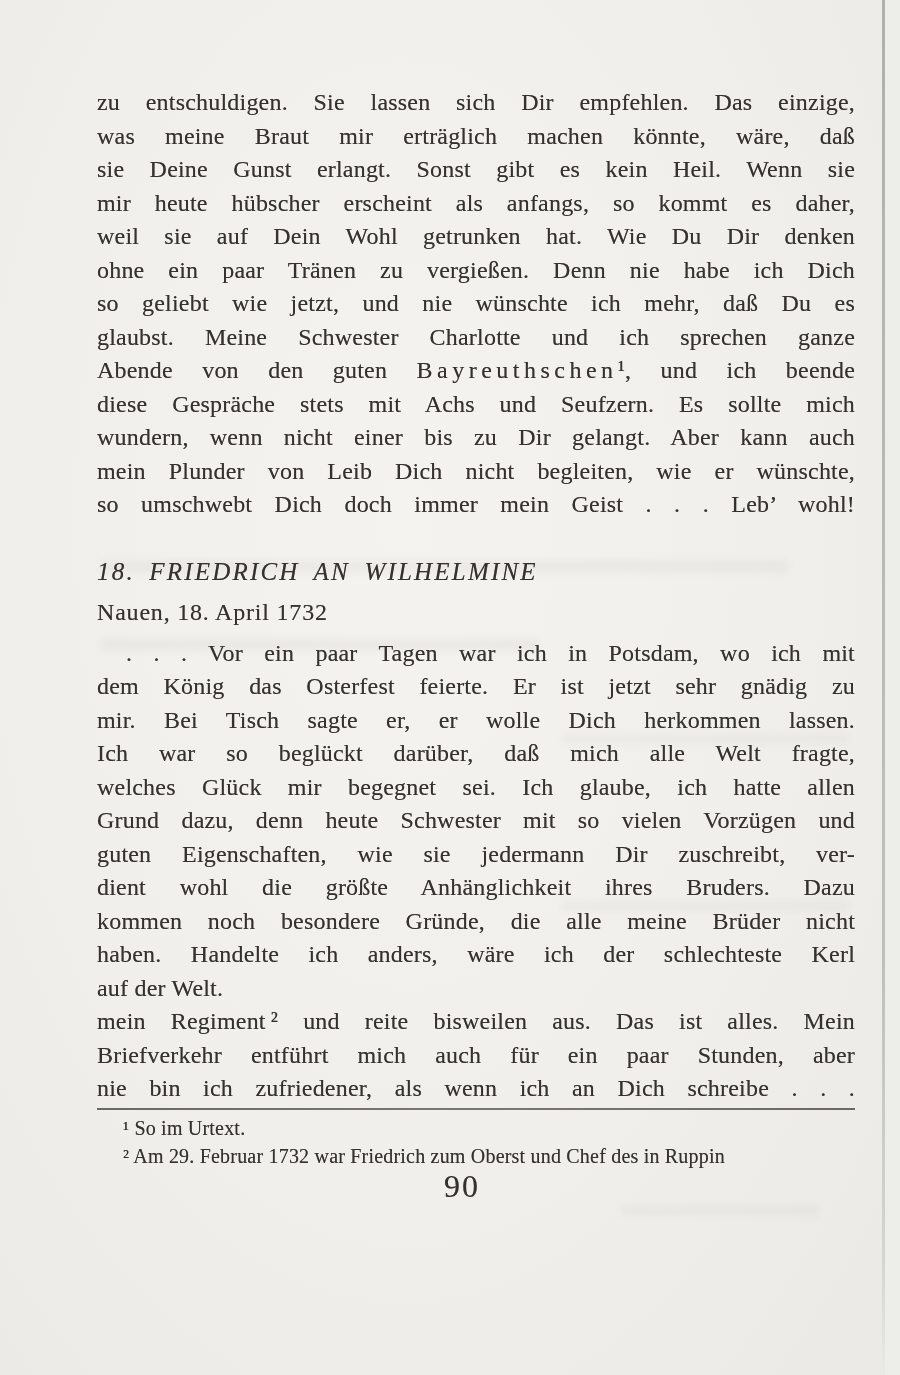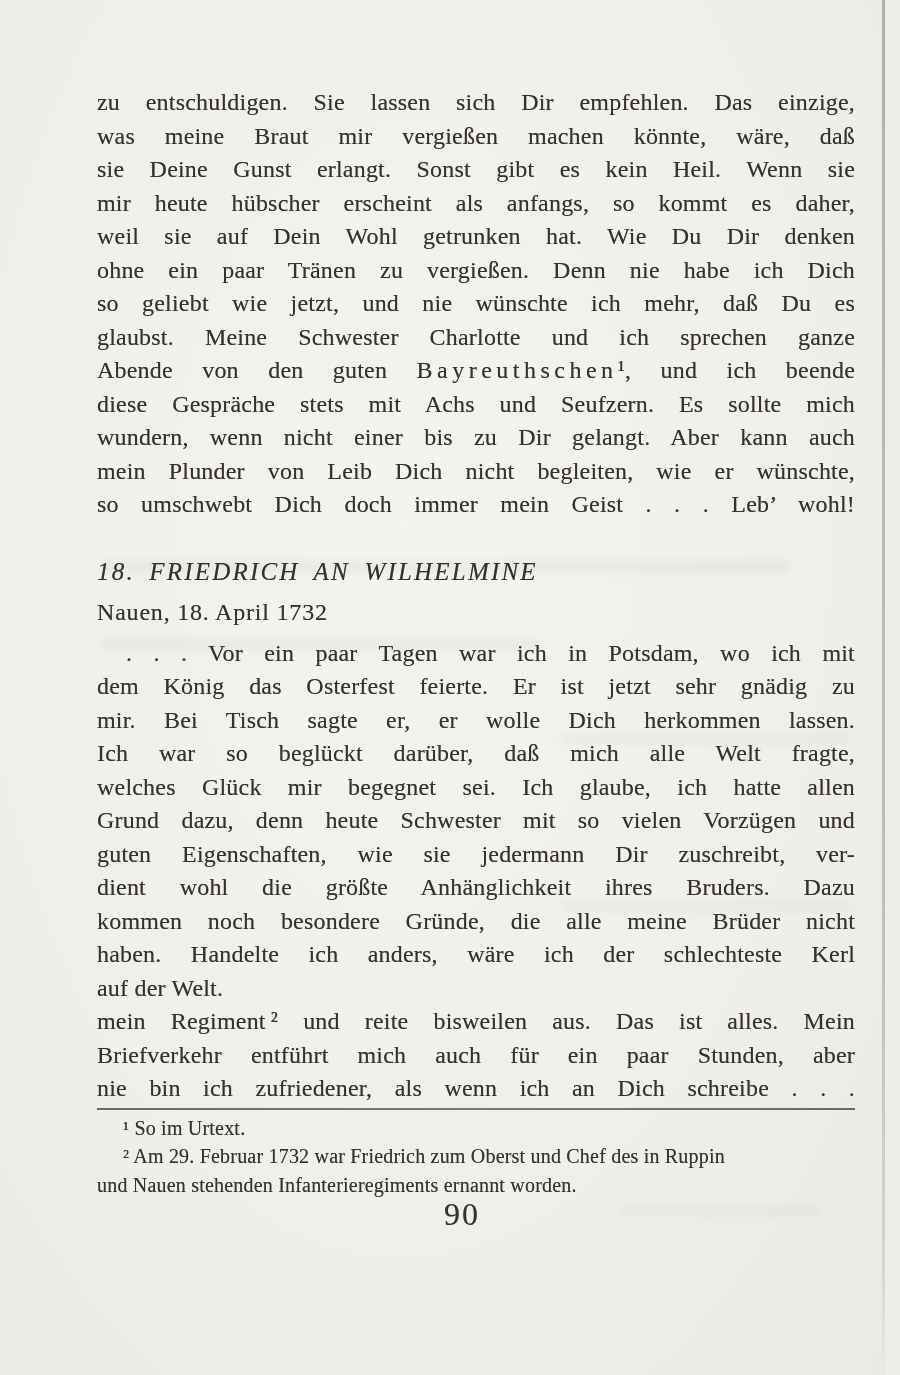--- a/index.html
+++ b/index.html
@@ -109,21 +109,21 @@
   <div class="ghost ghost1"></div>
   <div class="ghost ghost2"></div>
   <div class="ghost ghost3"></div>
   <div class="ghost ghost4"></div>
   <div class="ghost ghost5"></div>
 
   <div class="text-block">
 
     <div class="para">
       <div class="jl">zu entschuldigen. Sie lassen sich Dir empfehlen. Das einzige,</div>
-      <div class="jl">was meine Braut mir vergießen machen könnte, wäre, daß</div>
+      <div class="jl">was meine Braut mir erträglich machen könnte, wäre, daß</div>
       <div class="jl">sie Deine Gunst erlangt. Sonst gibt es kein Heil. Wenn sie</div>
       <div class="jl">mir heute hübscher erscheint als anfangs, so kommt es daher,</div>
       <div class="jl">weil sie auf Dein Wohl getrunken hat. Wie Du Dir denken</div>
       <div class="jl">ohne ein paar Tränen zu vergießen. Denn nie habe ich Dich</div>
       <div class="jl">so geliebt wie jetzt, und nie wünschte ich mehr, daß Du es</div>
       <div class="jl">glaubst. Meine Schwester Charlotte und ich sprechen ganze</div>
       <div class="jl"><span>Abende von den guten </span><span class="spaced-word">Bayreuthschen</span><span>¹, und ich beende</span></div>
       <div class="jl">diese Gespräche stets mit Achs und Seufzern. Es sollte mich</div>
       <div class="jl">wundern, wenn nicht einer bis zu Dir gelangt. Aber kann auch</div>
       <div class="jl">mein Plunder von Leib Dich nicht begleiten, wie er wünschte,</div>
@@ -152,21 +152,20 @@
       <div class="jl">mein Regiment ² und reite bisweilen aus. Das ist alles. Mein</div>
       <div class="jl">Briefverkehr entführt mich auch für ein paar Stunden, aber</div>
       <div class="jl">nie bin ich zufriedener, als wenn ich an Dich schreibe . . .</div>
     </div>
 
     <div class="footnote-rule"></div>
 
     <div class="footnotes">
       <div class="fn-ind">¹ So im Urtext.</div>
       <div class="fn-ind">² Am 29. Februar 1732 war Friedrich zum Oberst und Chef des in Ruppin</div>
-      <div>und Nauen stehenden Infanterieregiments ernannt worden.</div>
     </div>
 
     <div class="page-number">90</div>
 
   </div>
 
   <div class="edge-strip"></div>
   <div class="edge-line"></div>
 
 </div>

